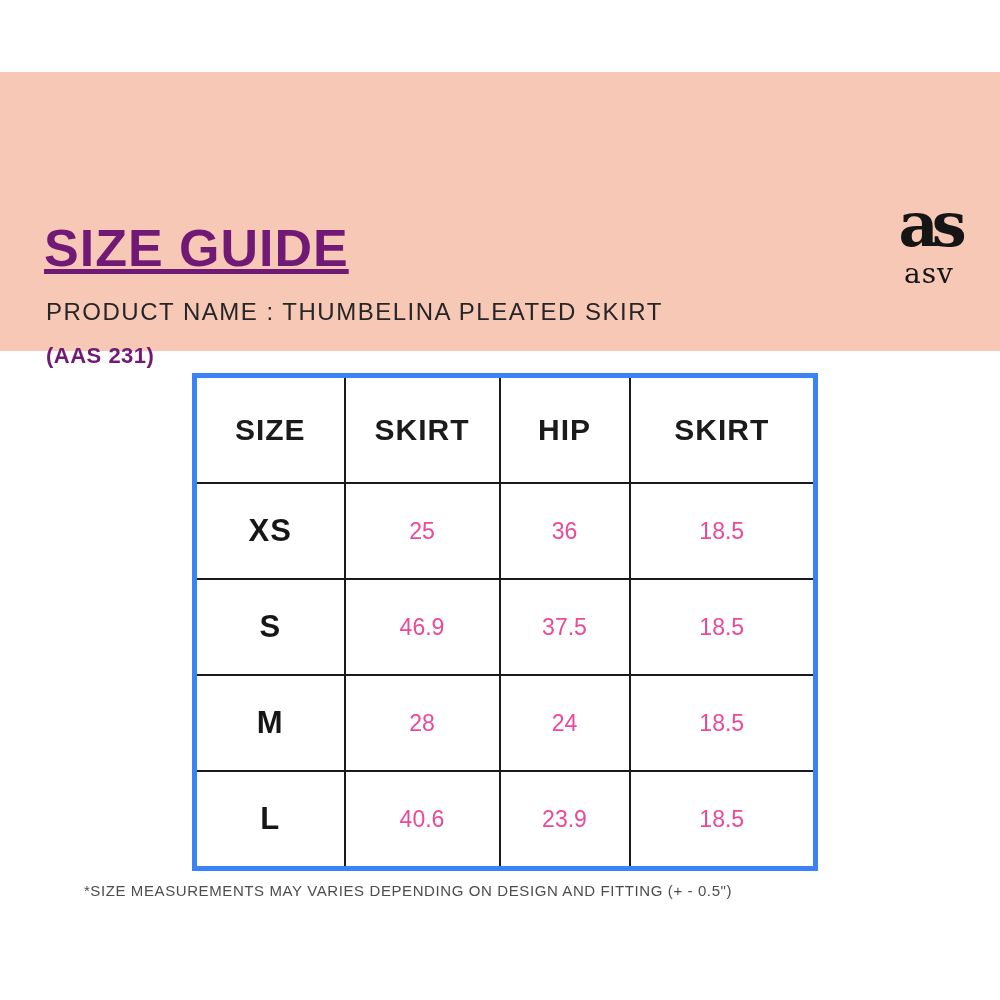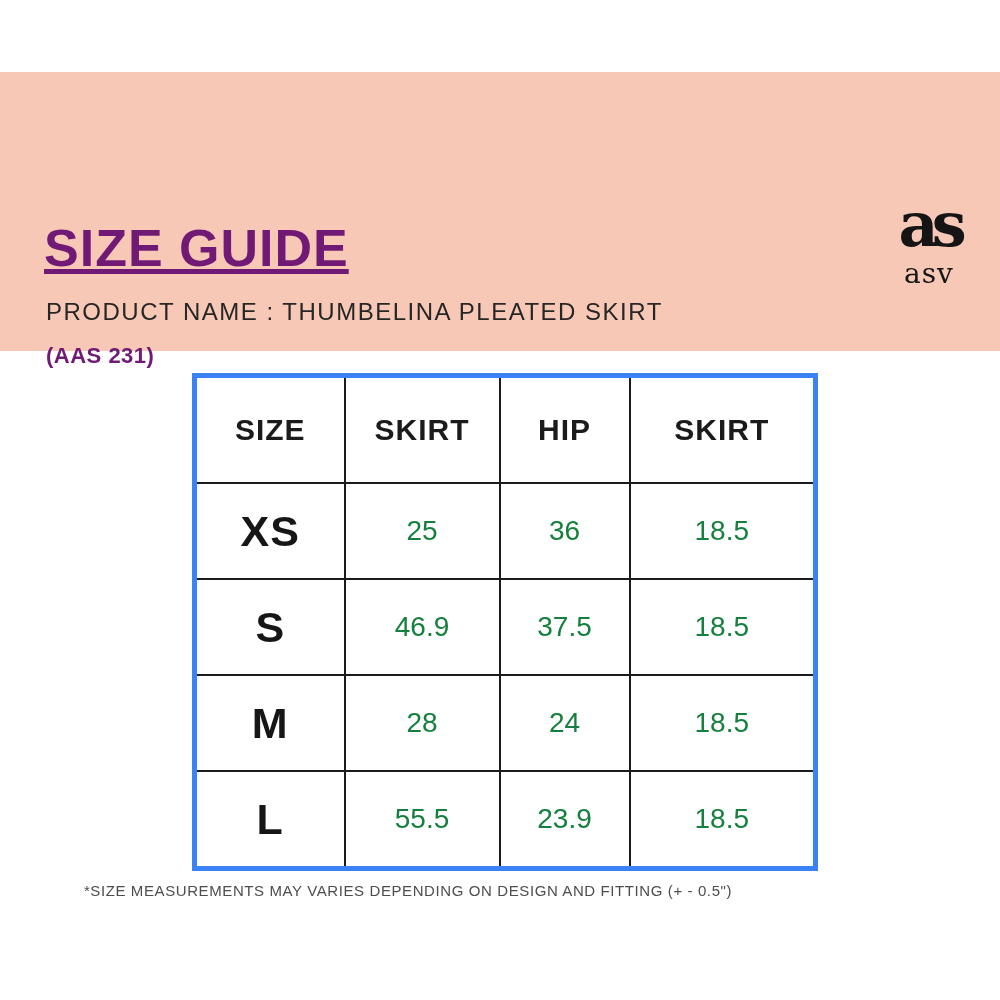--- a/index.html
+++ b/index.html
@@ -100,22 +100,22 @@
     vertical-align: middle;
     padding: 0;
   }
   .size-table { border: 5px solid #3b82f6; }
   .size-table th { height: 104px; font-size: 30px; font-weight: 700; letter-spacing: 1px; color: #1b1b1b; }
   .size-table td { height: 94px; }
   .col-size   { width: 150px; }
   .col-waist  { width: 155px; }
   .col-hip    { width: 130px; }
   .col-length { width: 186px; }
-  td.size-cell  { font-size: 43px; font-weight: 700; letter-spacing: 1px; color: #161616; }
-  td.value-cell { font-size: 28px; font-weight: 400; color: #15803d; }
+  td.size-cell  { font-size: 31px; font-weight: 700; letter-spacing: 1px; color: #161616; }
+  td.value-cell { font-size: 23px; font-weight: 400; color: #ec4899; }
 
   
   .footnote {
     position: absolute;
     left: 0;
     top: 882px;
     width: 816px;
     text-align: center;
     font-size: 15px;
     letter-spacing: 0.6px;
@@ -167,21 +167,21 @@
         <td class="value-cell">18.5</td>
       </tr>
       <tr>
         <td class="size-cell">M</td>
         <td class="value-cell">28</td>
         <td class="value-cell">24</td>
         <td class="value-cell">18.5</td>
       </tr>
       <tr>
         <td class="size-cell">L</td>
-        <td class="value-cell">55.5</td>
+        <td class="value-cell">40.6</td>
         <td class="value-cell">23.9</td>
         <td class="value-cell">18.5</td>
       </tr>
     </tbody>
   </table>
 
   <div class="footnote">*SIZE MEASUREMENTS MAY VARIES DEPENDING ON DESIGN AND FITTING (+ - 0.5")</div>
 
 </div>
 

